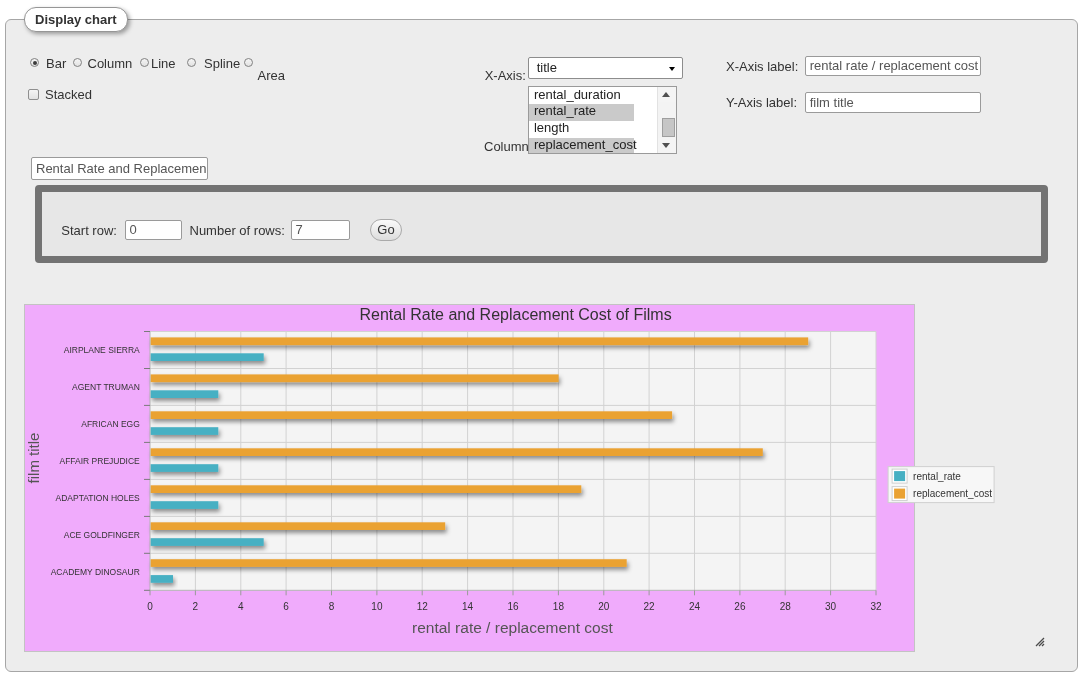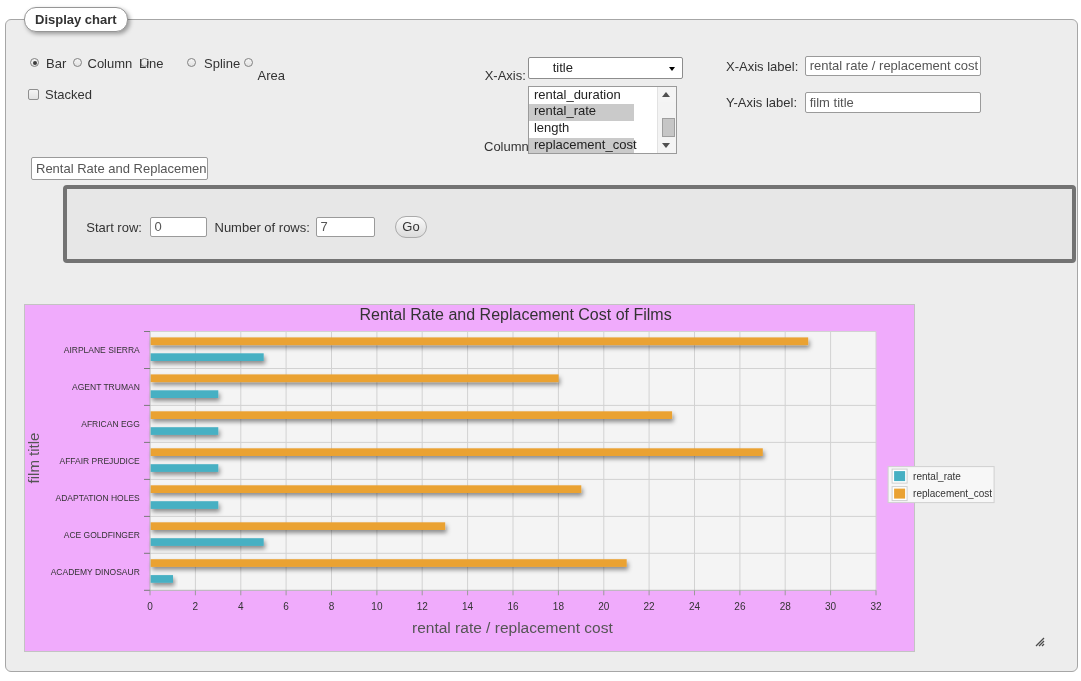--- a/index.html
+++ b/index.html
@@ -3,46 +3,46 @@
 <style>
 * { margin:0; padding:0; box-sizing:border-box; }
 html,body { width:1081px; height:681px; background:#fff; font-family:"Liberation Sans",sans-serif; font-size:13px; color:#333; }
 #fs { position:absolute; left:5px; top:19px; width:1073px; height:653px; background:#ededed; border:1px solid #a6a6a6; border-radius:6px; }
 #lg { position:absolute; left:18px; top:-13px; height:25px; background:#fff; border:1px solid #969696; border-radius:12px; box-shadow:2px 2px 4px rgba(0,0,0,0.35); font-size:13px; font-weight:bold; line-height:23px; padding:0 10px; color:#333; }
 .abs { position:absolute; }
 .radio { position:absolute; width:9px; height:9px; border:1px solid #828282; border-radius:50%; background:linear-gradient(#f4f4f4,#e2e2e2); }
 .radio.on::after { content:""; position:absolute; left:1.5px; top:1.5px; width:4px; height:4px; border-radius:50%; background:#3a3a3a; }
 .cb { position:absolute; width:11px; height:11px; border:1px solid #8f8f8f; border-radius:2px; background:linear-gradient(#f4f4f4,#e2e2e2); }
 .inp { position:absolute; background:#fff; border:1px solid #9a9a9a; border-radius:2px; color:#555; font-size:13px; line-height:21px; padding:0 4px; overflow:hidden; white-space:nowrap; }
-#sel { position:absolute; left:521.7px; top:36.6px; width:155px; height:22.5px; background:#fff; border:1px solid #8d8d8d; border-radius:2px; line-height:20px; padding-left:24px; color:#222; }
+#sel { position:absolute; left:521.7px; top:36.6px; width:155px; height:22.5px; background:#fff; border:1px solid #8d8d8d; border-radius:2px; line-height:20px; padding-left:8px; color:#222; }
 #sel .arr { position:absolute; right:7px; top:9px; width:0; height:0; border-left:3.5px solid transparent; border-right:3.5px solid transparent; border-top:4.5px solid #000; }
 #lb { position:absolute; left:521.9px; top:65.7px; width:149px; height:68.5px; background:#fff; border:1px solid #9a9a9a; overflow:hidden; }
 .opt { height:16.6px; line-height:14.5px; padding-left:5px; font-size:13px; color:#222; width:105px; }
 .opt:first-child { margin-top:1.2px; }
 .opt.on { background:#cacaca; }
 #sb { position:absolute; right:0; top:0; bottom:0; width:19px; background:#f3f3f3; border-left:1px solid #e2e2e2; }
 .sbtn { position:absolute; left:0; width:19px; height:15px; background:#f4f4f4; }
 .tri-u { position:absolute; left:4px; top:5px; width:0; height:0; border-left:4.5px solid transparent; border-right:4.5px solid transparent; border-bottom:5px solid #505050; }
 .tri-d { position:absolute; left:4px; top:5px; width:0; height:0; border-left:4.5px solid transparent; border-right:4.5px solid transparent; border-top:5px solid #505050; }
 #thumb { position:absolute; left:4px; top:31px; width:13px; height:19px; background:#c6c6c6; border:1px solid #9e9e9e; }
-#panel { position:absolute; left:29px; top:165px; width:1012.5px; height:77.5px; background:#e7e7e7; border:4px solid #737373; border-radius:4px;margin-left:28px; }
+#panel { position:absolute; left:29px; top:165px; width:1012.5px; height:77.5px; background:#e7e7e7; border:7px solid #737373; border-radius:4px; }
 #go { position:absolute; left:328px; top:27.4px; width:32px; height:22px; background:linear-gradient(#fafafa,#dcdcdc); border:1px solid #aaa; border-radius:11px; font-size:13px; color:#333; text-align:center; line-height:20px; }
 #chartbox { position:absolute; left:18.2px; top:284px; width:891px; height:348px; background:#f0abfc; border:1px solid #c3c3c3; }
 #ytitle { position:absolute; left:-22.5px; top:145px; width:60px; height:16px; font-size:15px; color:#555; text-align:center; transform:rotate(-90deg); }
 </style></head>
 <body>
 <div id="fs">
   <div id="lg">Display chart</div>
 
   <span class="radio on" style="left:24px;top:38px;"></span>
     <span class="abs" style="left:40px;top:36px;">Bar</span>
   <span class="radio" style="left:67px;top:38px;"></span>
     <span class="abs" style="left:81.5px;top:36px;">Column</span>
   <span class="radio" style="left:134.2px;top:38px;"></span>
-    <span class="abs" style="left:133px;top:36px;">Line</span>
+    <span class="abs" style="left:145px;top:36px;">Line</span>
   <span class="radio" style="left:181.1px;top:38px;"></span>
     <span class="abs" style="left:198px;top:36px;">Spline</span>
   <span class="radio" style="left:238.4px;top:38px;"></span>
     <span class="abs" style="left:251.5px;top:36px;margin-top:12px;">Area</span>
   <span class="cb" style="left:22px;top:69px;"></span>
     <span class="abs" style="left:39px;top:66.5px;">Stacked</span>
   <div class="inp" style="left:25px;top:105.4px;width:177px;height:23px;line-height:21px;margin-top:32px;">Rental Rate and Replacemen</div>
 
   <span class="abs" style="left:478.7px;top:48px;">X-Axis:</span>
   <div id="sel">title<span class="arr"></span></div>

